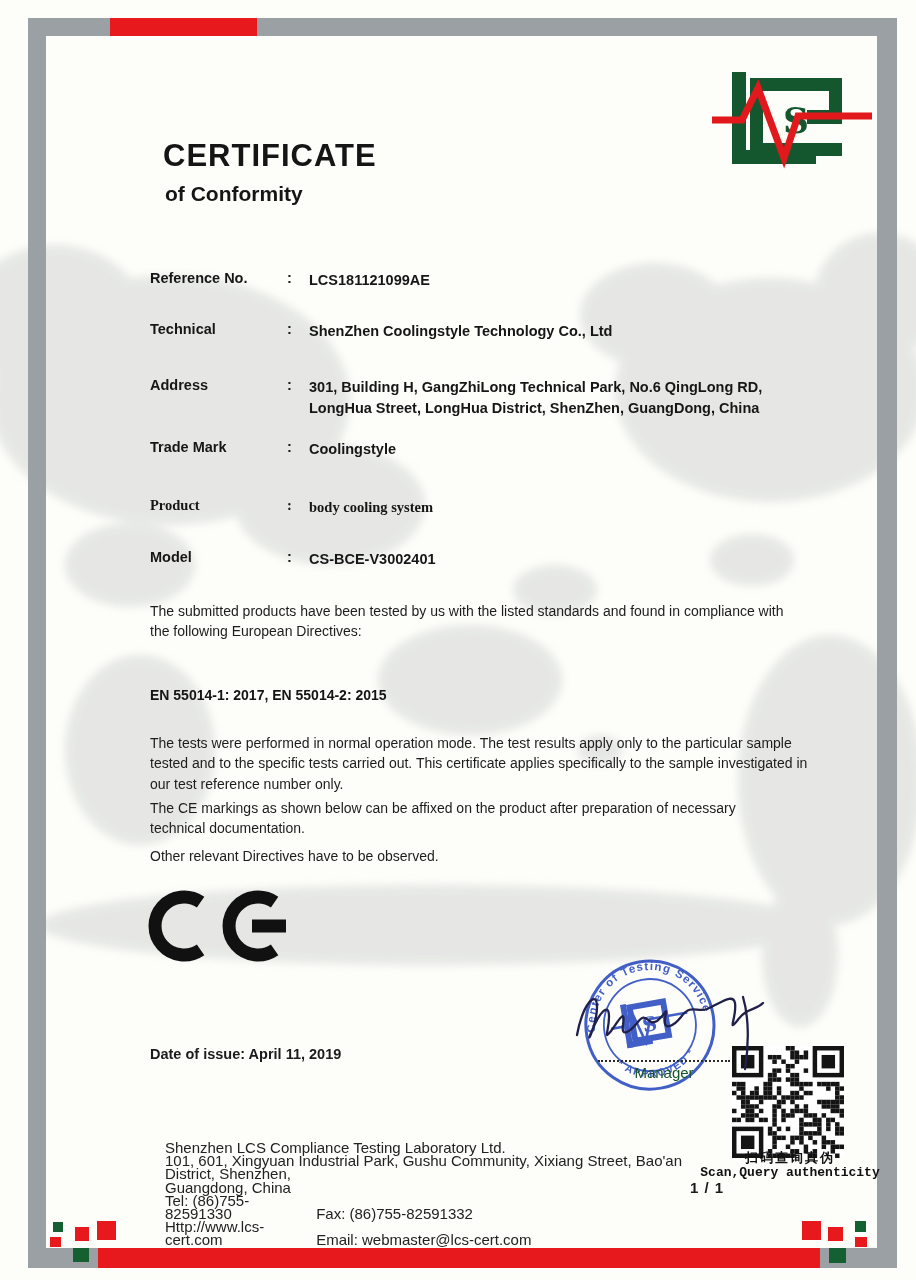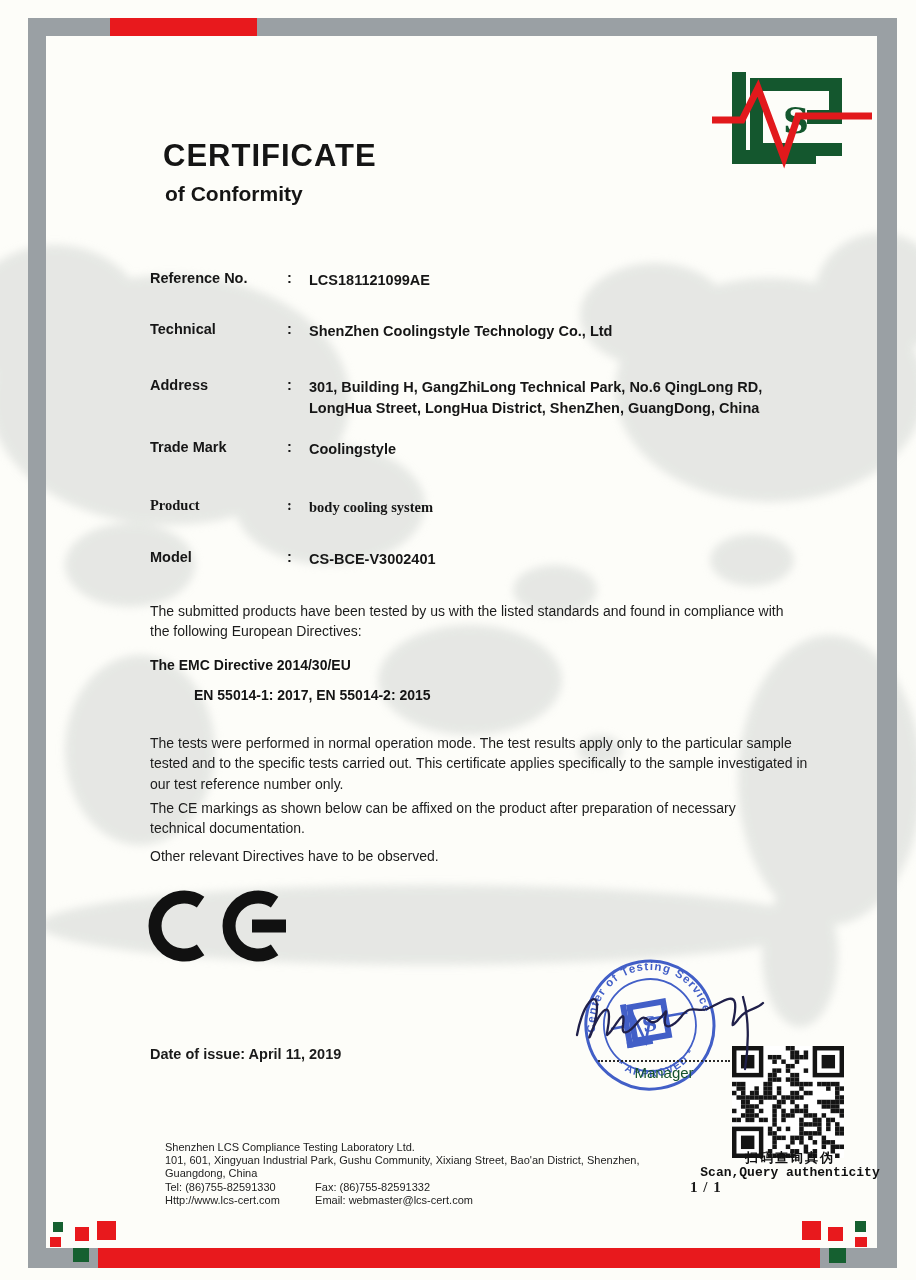--- a/index.html
+++ b/index.html
@@ -36,23 +36,23 @@
   
   .stamp { left:573px; top:948px; z-index:4; transform:rotate(-10deg); opacity:.9; }
   .sig   { left:563px; top:973px; z-index:5; }
   .sig-line { left:598px; top:1040px; width:132px; height:22px; border-bottom:2.5px dotted #2a2a2a; z-index:5; }
   .sig-title { left:598px; top:1064px; width:132px; text-align:center; font-size:15px; color:#14532d; z-index:5; }
   
   .qr { left:732px; top:1046px; width:112px; height:112px; z-index:4; }
   .qr-cap { left:700px; width:180px; text-align:center; font-weight:bold; color:#111; z-index:4;font-family:Liberation Mono, monospace; }
   .qr-cap.zh { top:1149px; font-size:13px; letter-spacing:2px; }
   .qr-cap.en { top:1165px; font-size:13px; }
-  .page-num { left:690px; top:1179px; font-family:Liberation Serif, serif; font-weight:bold; font-size:15px; letter-spacing:1px; z-index:3; }
-  
-  .footer { left:165px; top:1141px; width:540px; font-size:11px; line-height:13.2px; color:#222; z-index:3; }
+  .page-num { left:690px; top:1179px; font-family:Liberation Sans, sans-serif; font-weight:bold; font-size:15px; letter-spacing:1px; z-index:3; }
+  
+  .footer { left:165px; top:1141px; width:540px; font-size:15px; line-height:13.2px; color:#222; z-index:3; }
   .footer .c1 { display:inline-block; width:147px; }
 </style>
 </head>
 <body>
 
 <div class="page">
 
   <svg class="abs map" width="916" height="1280" viewBox="0 0 916 1280">
     <defs>
         <filter id="soft">
@@ -139,22 +139,21 @@
     <span class="col">:</span>
     <span class="val">body cooling system</span>
   </div>
   <div class="abs field" style="top:549px;">
     <span class="lbl">Model</span>
     <span class="col">:</span>
     <span class="val">CS-BCE-V3002401</span>
   </div>
 
   <div class="abs para" style="top:601px; width:648px;">The submitted products have been tested by us with the listed standards and found in compliance with the following European Directives:</div>
-  <div class="abs para b" style="top:655px; width:648px;">The EMC Directive 2014/30/EU</div>
-  <div class="abs para b" style="top:685px; width:648px;margin-left:44px;">EN 55014-1: 2017, EN 55014-2: 2015</div>
+  <div class="abs para b" style="top:685px; width:648px;">EN 55014-1: 2017, EN 55014-2: 2015</div>
   <div class="abs para" style="top:733px; width:660px;">The tests were performed in normal operation mode. The test results apply only to the particular sample tested and to the specific tests carried out. This certificate applies specifically to the sample investigated in our test reference number only.</div>
   <div class="abs para" style="top:798px; width:606px;">The CE markings as shown below can be affixed on the product after preparation of necessary technical documentation.</div>
   <div class="abs para" style="top:846px; width:648px;">Other relevant Directives have to be observed.</div>
 
   <svg class="abs ce" width="150" height="76" viewBox="0 0 150 76">
     <g fill="none" stroke="#111" stroke-width="13">
       <path d="M 52.6 14.2 A 29 29 0 1 0 52.6 61.8"></path>
       <path d="M 126.6 14.2 A 29 29 0 1 0 126.6 61.8"></path>
       <line x1="104" y1="38" x2="138" y2="38"></line>
     </g>

